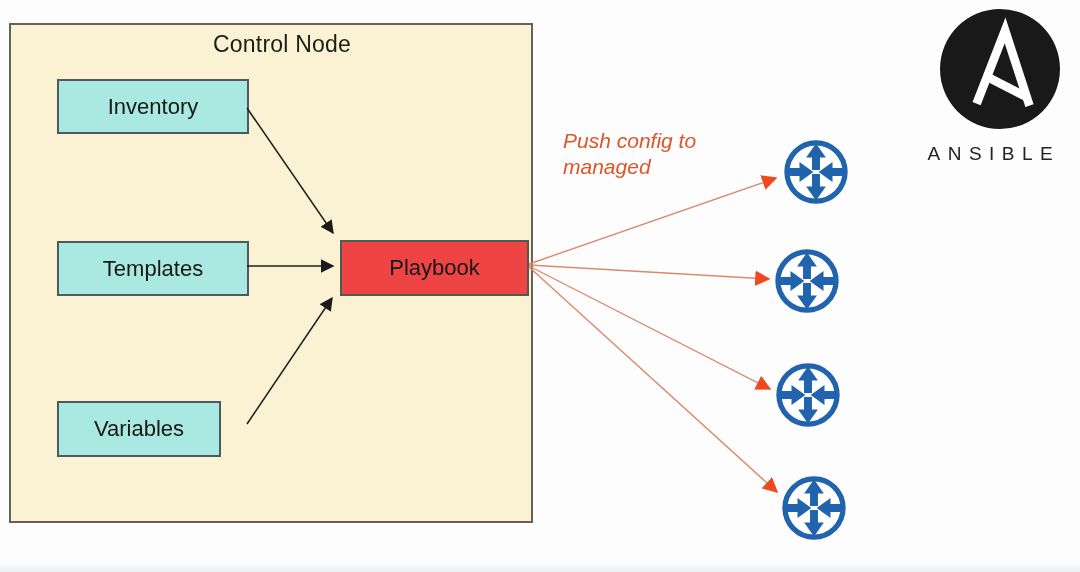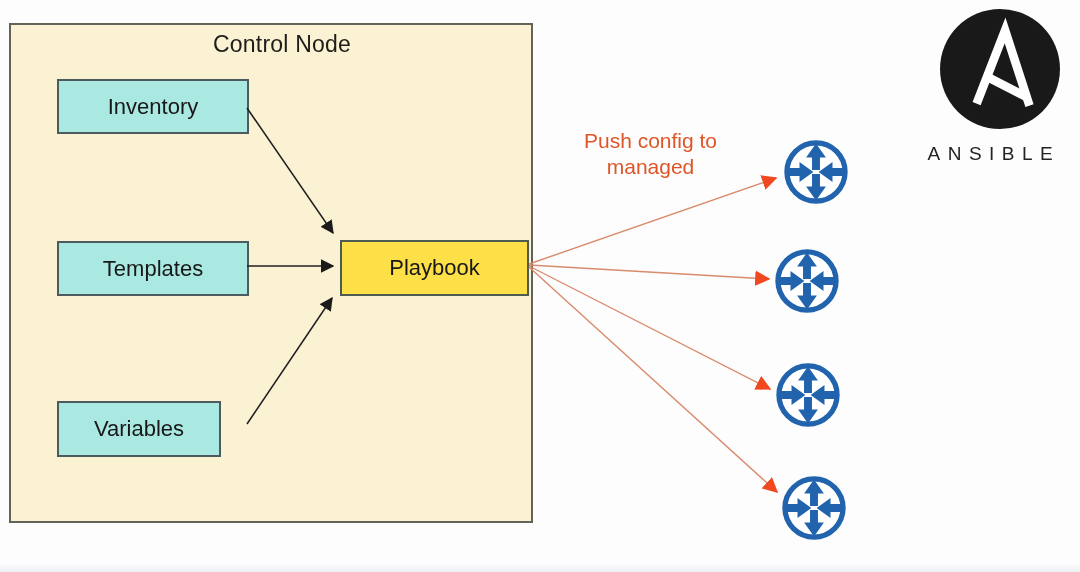--- a/index.html
+++ b/index.html
@@ -16,31 +16,31 @@
   .cn-title{
     position:absolute;left:0;top:6px;width:100%;text-align:center;
     font-size:23px;color:#1d1d1a;letter-spacing:.2px;margin-left:11px;
   }
   .nbox{
     position:absolute;display:flex;align-items:center;justify-content:center;
     box-sizing:border-box;font-size:22px;color:#181818;
     border:2px solid #4d5a5e;
   }
   .nbox.cyan{background:#a9e9e2;}
-  .nbox.green{background:#fde047;border-color:#4c5c50;}
+  .nbox.green{background:#ef4444;border-color:#4c5c50;}
   .inventory{left:46px;top:54px;width:192px;height:55px;align-items:center;}
   .templates{left:46px;top:216px;width:192px;height:55px;}
   .variables{left:46px;top:376px;width:164px;height:56px;}
   .playbook{left:329px;top:215px;width:189px;height:56px;}
   
   .connectors{position:absolute;left:0;top:0;width:1080px;height:572px;pointer-events:none;}
   
   .push-label{
-    position:absolute;left:563px;top:128px;width:175px;text-align:center;
-    font-size:21px;line-height:26px;color:#de5527;
+    position:absolute;left:563px;top:128px;width:175px;
+    font-size:21px;line-height:26px;color:#de5527;font-style:italic;
   }
   
   .router{position:absolute;width:66px;height:66px;}
   .r1{left:783px;top:139px;}
   .r2{left:774px;top:248px;}
   .r3{left:775px;top:362px;}
   .r4{left:781px;top:475px;}
   
   .ansible{position:absolute;left:920px;top:8px;width:160px;}
   .ansible-mark{display:block;margin:0 auto;width:122px;height:122px;}

